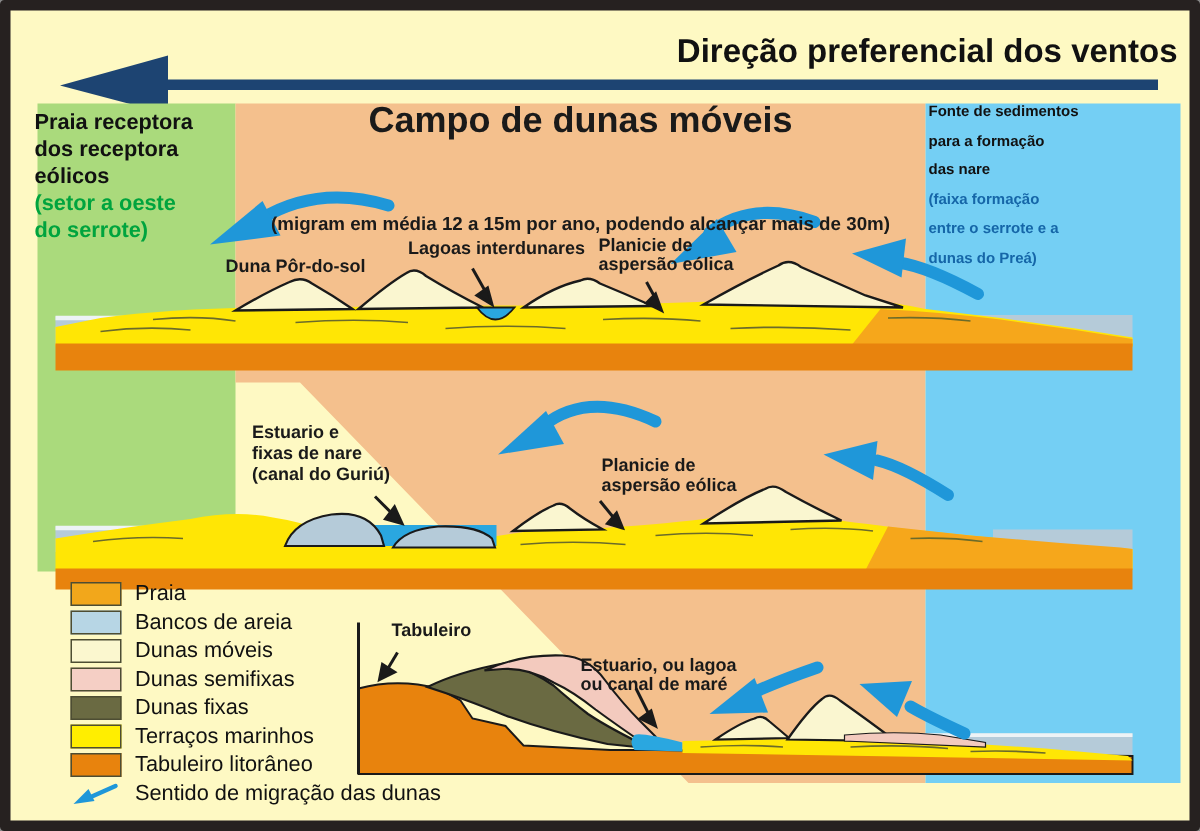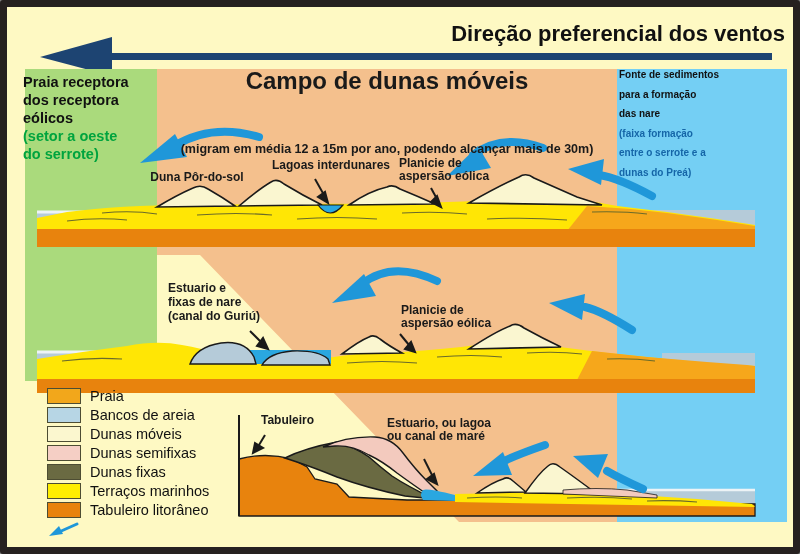--- a/index.html
+++ b/index.html
@@ -202,21 +202,21 @@
   <div class="abs dlabel" style="left:161px;top:274px;width:125px;line-height:14px;">
     <span style="display:block">Estuario e</span>
     <span style="display:block">fixas de nare</span>
     <span style="display:block">(canal do Guriú)</span>
   </div>
   <div class="abs dlabel" style="left:394px;top:297px;width:100px;">
     <span style="display:block">Planicie de</span>
     <span style="display:block">aspersão eólica</span>
   </div>
   <div class="abs dlabel" style="left:244px;top:407px;width:70px;margin-left:10px;">Tabuleiro</div>
-  <div class="abs dlabel" style="left:380px;top:410px;width:130px;">
+  <div class="abs dlabel" style="left:380px;top:430px;width:130px;">
     <span style="display:block">Estuario, ou lagoa</span>
     <span style="display:block">ou canal de maré</span>
   </div>
 
   <div class="abs legend">
     <div class="lrow">
       <div class="swatch" style="background: rgb(242, 167, 27);"></div>
       <div class="ltext">Praia</div>
     </div>
     <div class="lrow">
@@ -241,16 +241,17 @@
     </div>
     <div class="lrow">
       <div class="swatch" style="background: rgb(232, 131, 13);"></div>
       <div class="ltext">Tabuleiro litorâneo</div>
     </div>
     <div class="lrow">
       <svg class="mig-icon" viewBox="0 0 34 16">
         <path d="M30,3 L12,11" stroke-width="3" stroke-linecap="round" fill="none" stroke="#1f97d9"></path>
         <polygon points="2,15 12,5 16,13" fill="#1f97d9"></polygon>
       </svg>
+      <div class="ltext">Sentido de migração das dunas</div>
     </div>
   </div>
 
 </div>
 
 </body></html>

